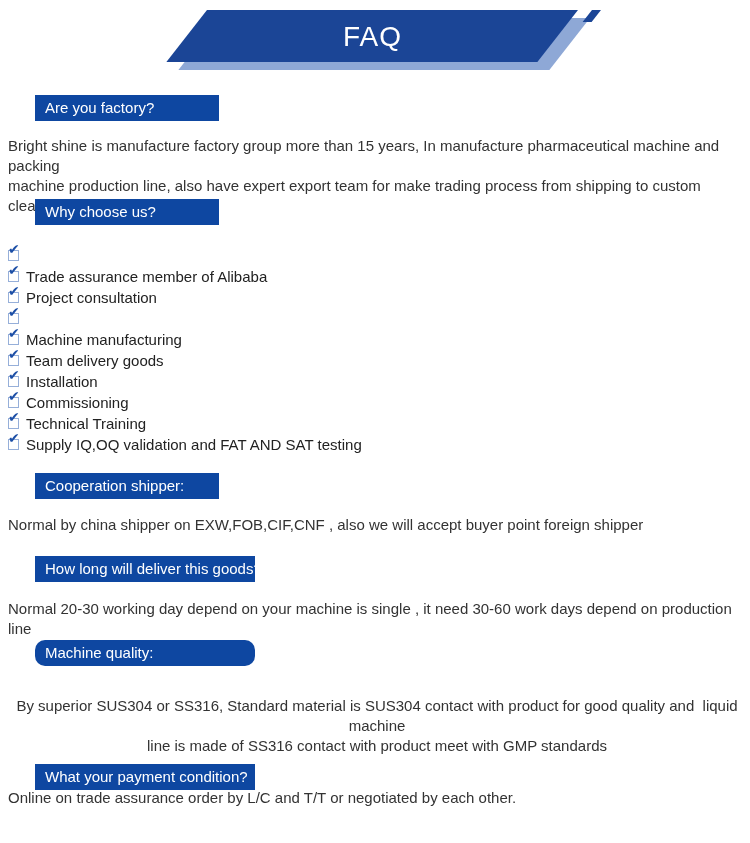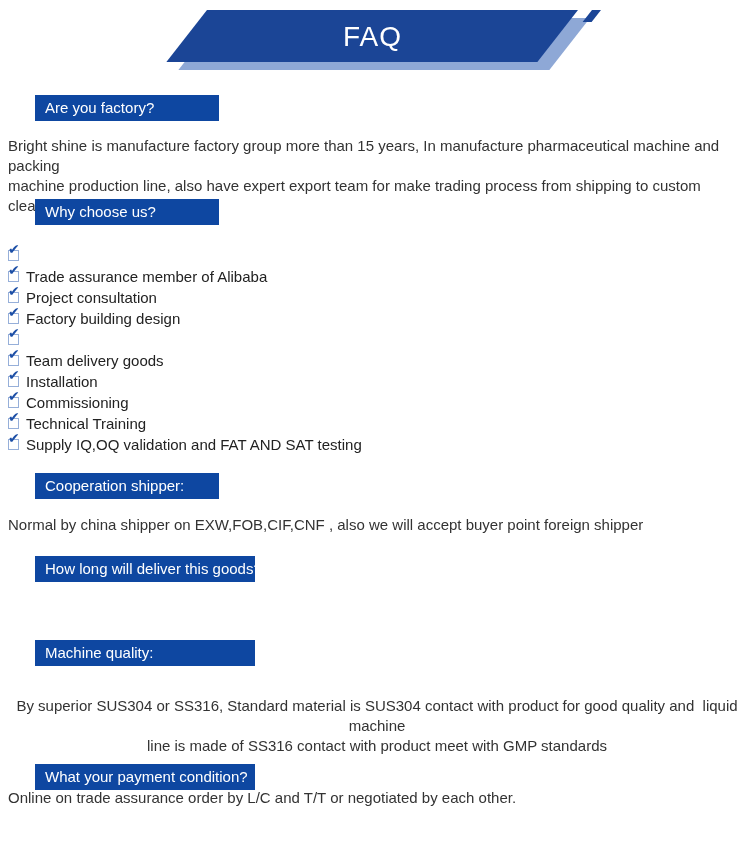--- a/index.html
+++ b/index.html
@@ -60,21 +60,21 @@
     white-space: nowrap;
     overflow: hidden;
     margin-left: 27px;
   }
   .hbar.narrow { width: 184px; }
   .hbar.wide   { width: 220px; }
   #hbar-1 { top: 95px;  }
   #hbar-2 { top: 199px; }
   #hbar-3 { top: 473px; }
   #hbar-4 { top: 556px; }
-  #hbar-5 { top: 640px; }
+  #hbar-5 { top: 640px; border-radius: 10px; }
   #hbar-6 { top: 764px; }
   
   .para {
     position: absolute;
     left: 8px;
     width: 738px;
     color: #333333;
     font-size: 15px;
     line-height: 20px;
     white-space: pre-wrap;
@@ -148,26 +148,26 @@
     <li>
       <span class="chk">
           <span class="tick">✔</span>
         </span>
       <span>Project consultation</span>
     </li>
     <li>
       <span class="chk">
           <span class="tick">✔</span>
         </span>
-      <span>Factory building design</span>
-    </li>
-    <li>
-      <span class="chk">
-          <span class="tick">✔</span>
-        </span>
+    </li>
+    <li>
+      <span class="chk">
+          <span class="tick">✔</span>
+        </span>
+      <span>Machine manufacturing</span>
     </li>
     <li>
       <span class="chk">
           <span class="tick">✔</span>
         </span>
       <span>Team delivery goods</span>
     </li>
     <li>
       <span class="chk">
           <span class="tick">✔</span>
@@ -195,20 +195,21 @@
   </ul>
 
   <div class="hbar narrow" id="hbar-3">
     <span>Cooperation shipper:</span>
   </div>
   <div class="para" id="para-3">Normal by china shipper on EXW,FOB,CIF,CNF , also we will accept buyer point foreign shipper</div>
 
   <div class="hbar wide" id="hbar-4">
     <span>How long will deliver this goods?</span>
   </div>
+  <div class="para" id="para-4">Normal 20-30 working day depend on your machine is single , it need 30-60 work days depend on production line</div>
 
   <div class="hbar wide" id="hbar-5">
     <span>Machine quality:</span>
   </div>
   <div class="para" id="para-5">By superior SUS304 or SS316, Standard material is SUS304 contact with product for good quality and  liquid machine
 line is made of SS316 contact with product meet with GMP standards</div>
 
   <div class="hbar wide" id="hbar-6">
     <span>What your payment condition?</span>
   </div>

